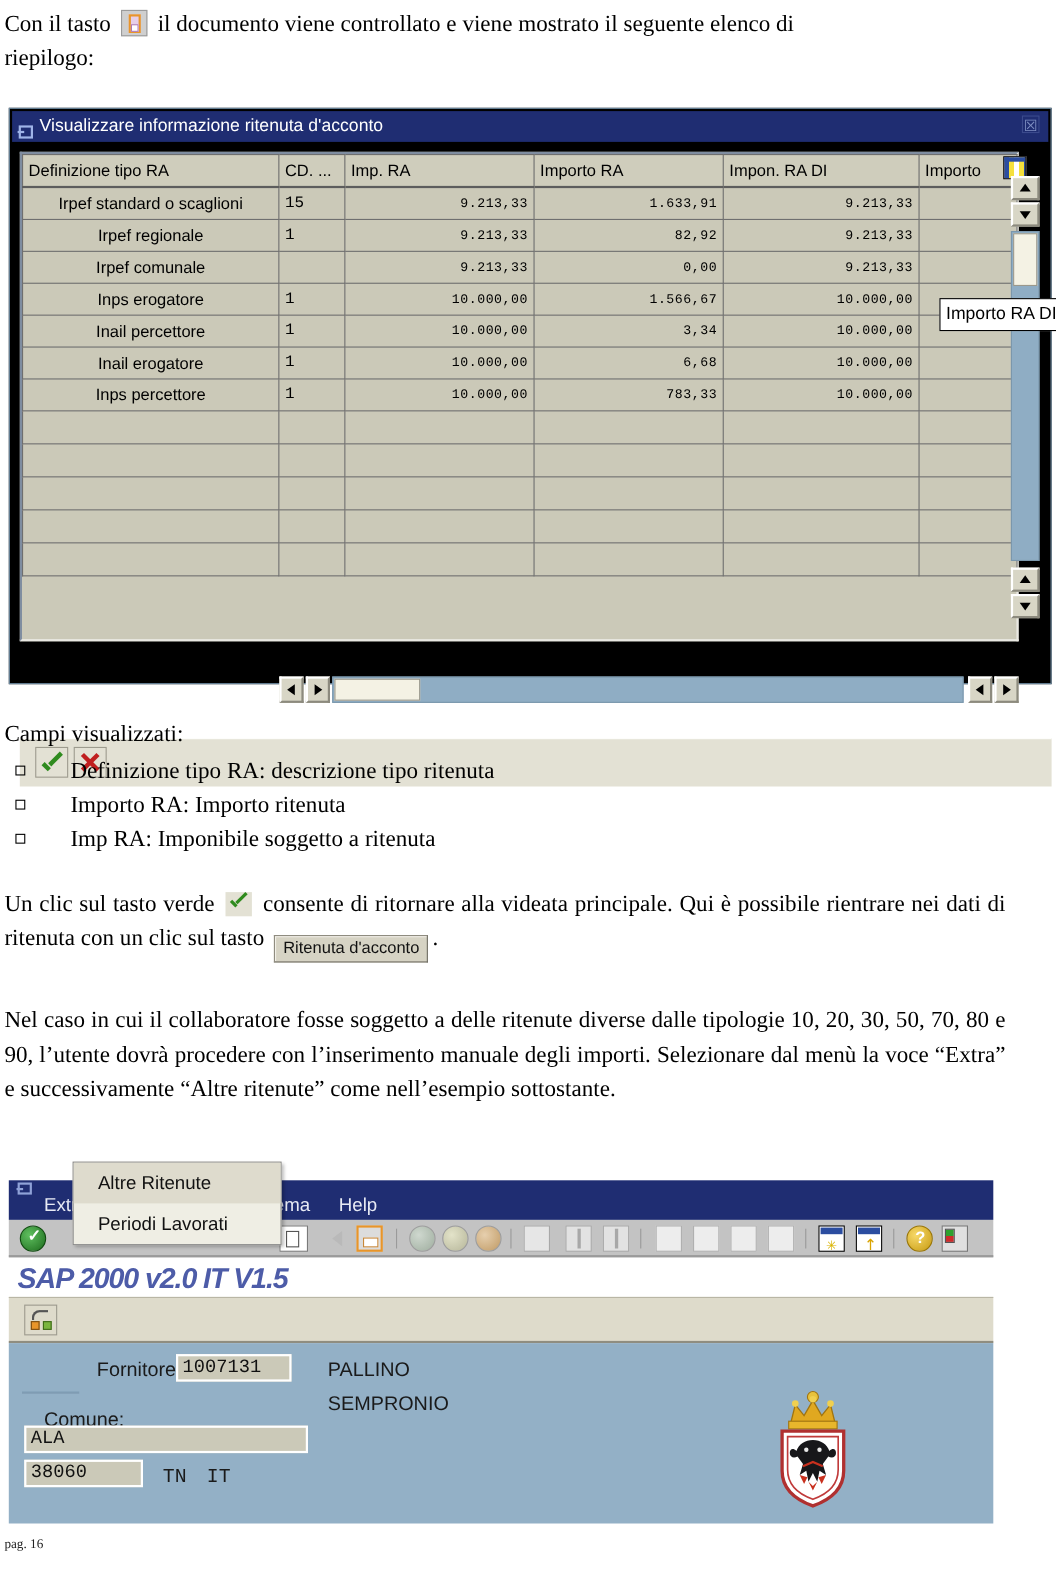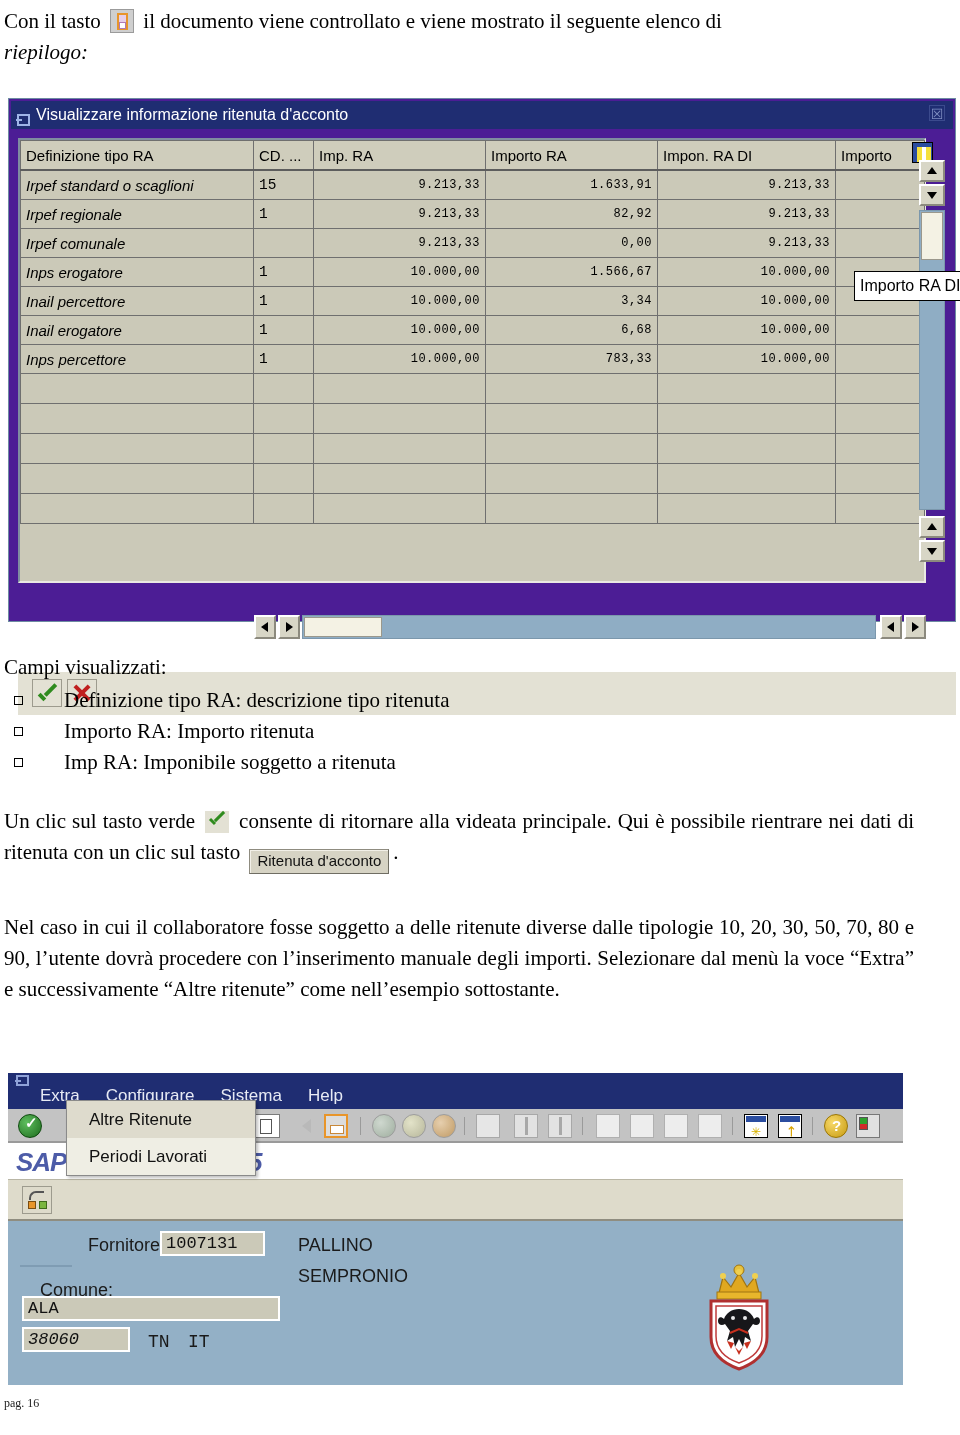--- a/index.html
+++ b/index.html
@@ -10,21 +10,21 @@
   }
   .page{position:relative;width:848px;height:1435px;}
 
   
   .prose{
     font-family:"Liberation Serif",serif;
     font-size:21px;line-height:31px;color:#000;
     text-align:justify;
   }
   .intro{position:absolute;left:4px;top:6px;width:910px;}
-  .intro .ln{display:block;font-style:italic;}
+  .intro .ln{display:block;}
   .inline-ico{
     display:inline-block;vertical-align:-5px;margin:0 4px;
   }
 
   
   .ico-save{
     width:24px;height:24px;background:#cfcfcf;border:1px solid #9b9b9b;
     position:relative;box-sizing:border-box;
   }
   .ico-save:before{
@@ -71,21 +71,21 @@
   .para2{position:absolute;left:4px;top:806px;width:910px;}
   .para3{position:absolute;left:4px;top:912px;width:910px;}
   .pagenum{
     position:absolute;left:4px;top:1396px;
     font-family:"Liberation Serif",serif;font-size:12px;color:#222;
   }
 
   
   .dlg{
     position:absolute;left:8px;top:98px;width:948px;height:524px;
-    background:#4c1d95;border:1px solid #6d8ba2;box-sizing:border-box;
+    background:#000000;border:1px solid #6d8ba2;box-sizing:border-box;
     font-family:"Liberation Sans",sans-serif;
   }
   .dlg-title{
     position:absolute;left:2px;top:2px;right:2px;height:28px;
     background:#1f2d72;color:#fff;font-size:16px;line-height:28px;
     padding-left:6px;box-sizing:border-box;
     display:flex;align-items:center;
   }
   .dlg-title .tico{
     width:13px;height:12px;border:2px solid #9fb4e8;margin-right:6px;
@@ -114,21 +114,21 @@
     background:#cbc9b8;white-space:nowrap;overflow:hidden;
   }
   table.grid th{
     text-align:left;font-weight:normal;background:#cfcdbc;
     border-bottom:2px solid #5d5d5d;
   }
   table.grid td.num{
     text-align:right;font-family:"Liberation Mono",monospace;font-size:12px;
     letter-spacing:.5px;
   }
-  table.grid td.txt{text-align:left;font-style:italic;}
+  table.grid td.txt{text-align:center;}
   table.grid td.cd{text-align:left;font-family:"Liberation Mono",monospace;font-size:14.5px;}
   tr.empty td{height:29px;}
 
   
   .hdr-ico{
     position:absolute;right:22px;top:43px;width:21px;height:21px;
     background:#fff;border:1px solid #000;box-sizing:border-box;
     background-image:linear-gradient(90deg,#2b4da0 0 4px,#f5e03c 4px 9px,#fff 9px 13px,#f5e03c 13px 18px,#2b4da0 18px 21px);
   }
   .hdr-ico:after{
@@ -311,21 +311,21 @@
     content:"";position:absolute;left:2px;top:2px;width:9px;height:13px;
     background:linear-gradient(180deg,#2ea12e 0 50%,#cf2b2b 50% 100%);
     border:1px solid #555;box-sizing:border-box;
   }
   .t-sep{
     position:absolute;top:8px;width:1px;height:18px;background:#9a9a9a;
   }
 
   
   .dropdown{
-    position:absolute;left:66px;top:1100px;width:188px;
+    position:absolute;left:66px;top:1056px;width:188px;
     border:1px solid #8a8a8a;background:#efeee4;
     font-family:"Liberation Sans",sans-serif;z-index:30;
     box-shadow:2px 2px 3px rgba(0,0,0,.25);
   }
   .dd-item{
     height:37px;line-height:37px;padding-left:22px;font-size:17px;color:#111;
     white-space:nowrap;
   }
   .dd-item.sel{background:#dedbcd;}
 
@@ -646,21 +646,21 @@
       <div class="fld-row" style="left:16px;top:59px;margin-left:16px;">
         <span class="lbl">Comune:</span>
       </div>
       <div class="fld-row" style="left:290px;top:45px;">
         <span class="lbl">SEMPRONIO</span>
       </div>
 
       <div class="fld-row" style="left:14px;top:75px;">
         <span class="inp" style="width:258px;">ALA</span>
       </div>
-      <div class="fld-row" style="left:14px;top:106px;font-style:italic;">
+      <div class="fld-row" style="left:14px;top:106px;">
         <span class="inp" style="width:108px;">38060</span>
       </div>
       <div class="fld-row" style="left:140px;top:110px;">
         <span class="lbl" style="font-family:'Liberation Mono',monospace;">TN</span>
       </div>
       <div class="fld-row" style="left:180px;top:110px;">
         <span class="lbl" style="font-family:'Liberation Mono',monospace;">IT</span>
       </div>
     </div>
   </div>

